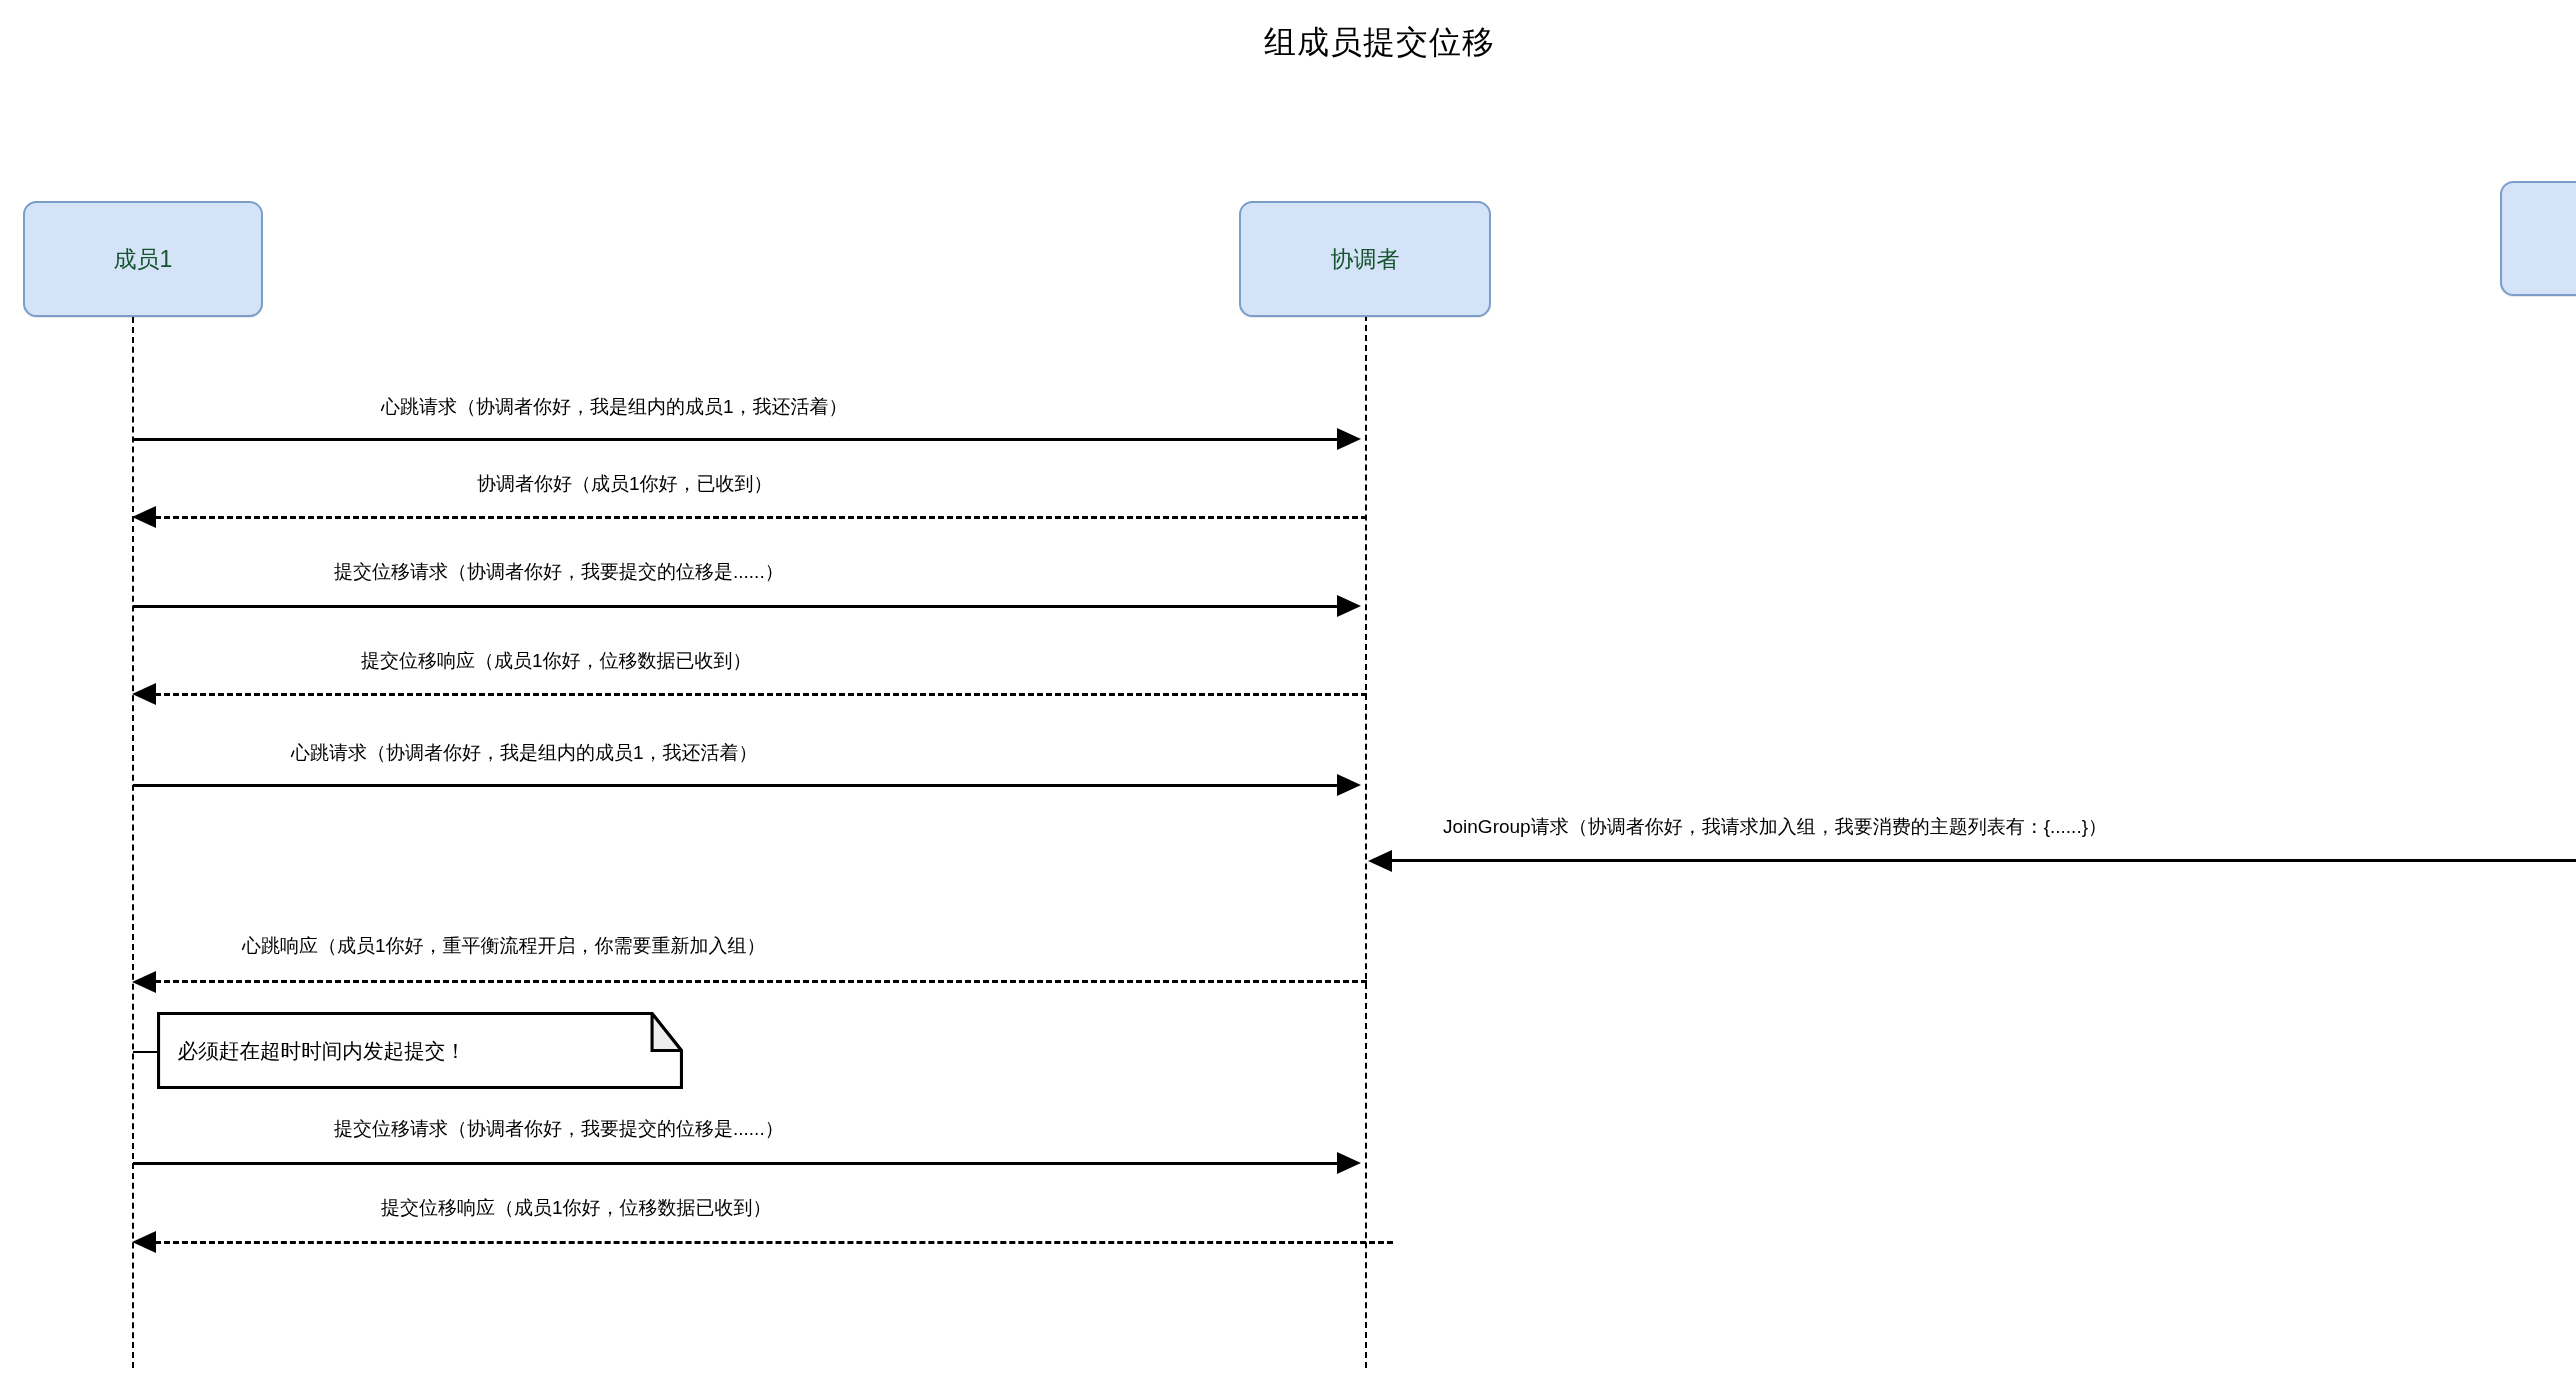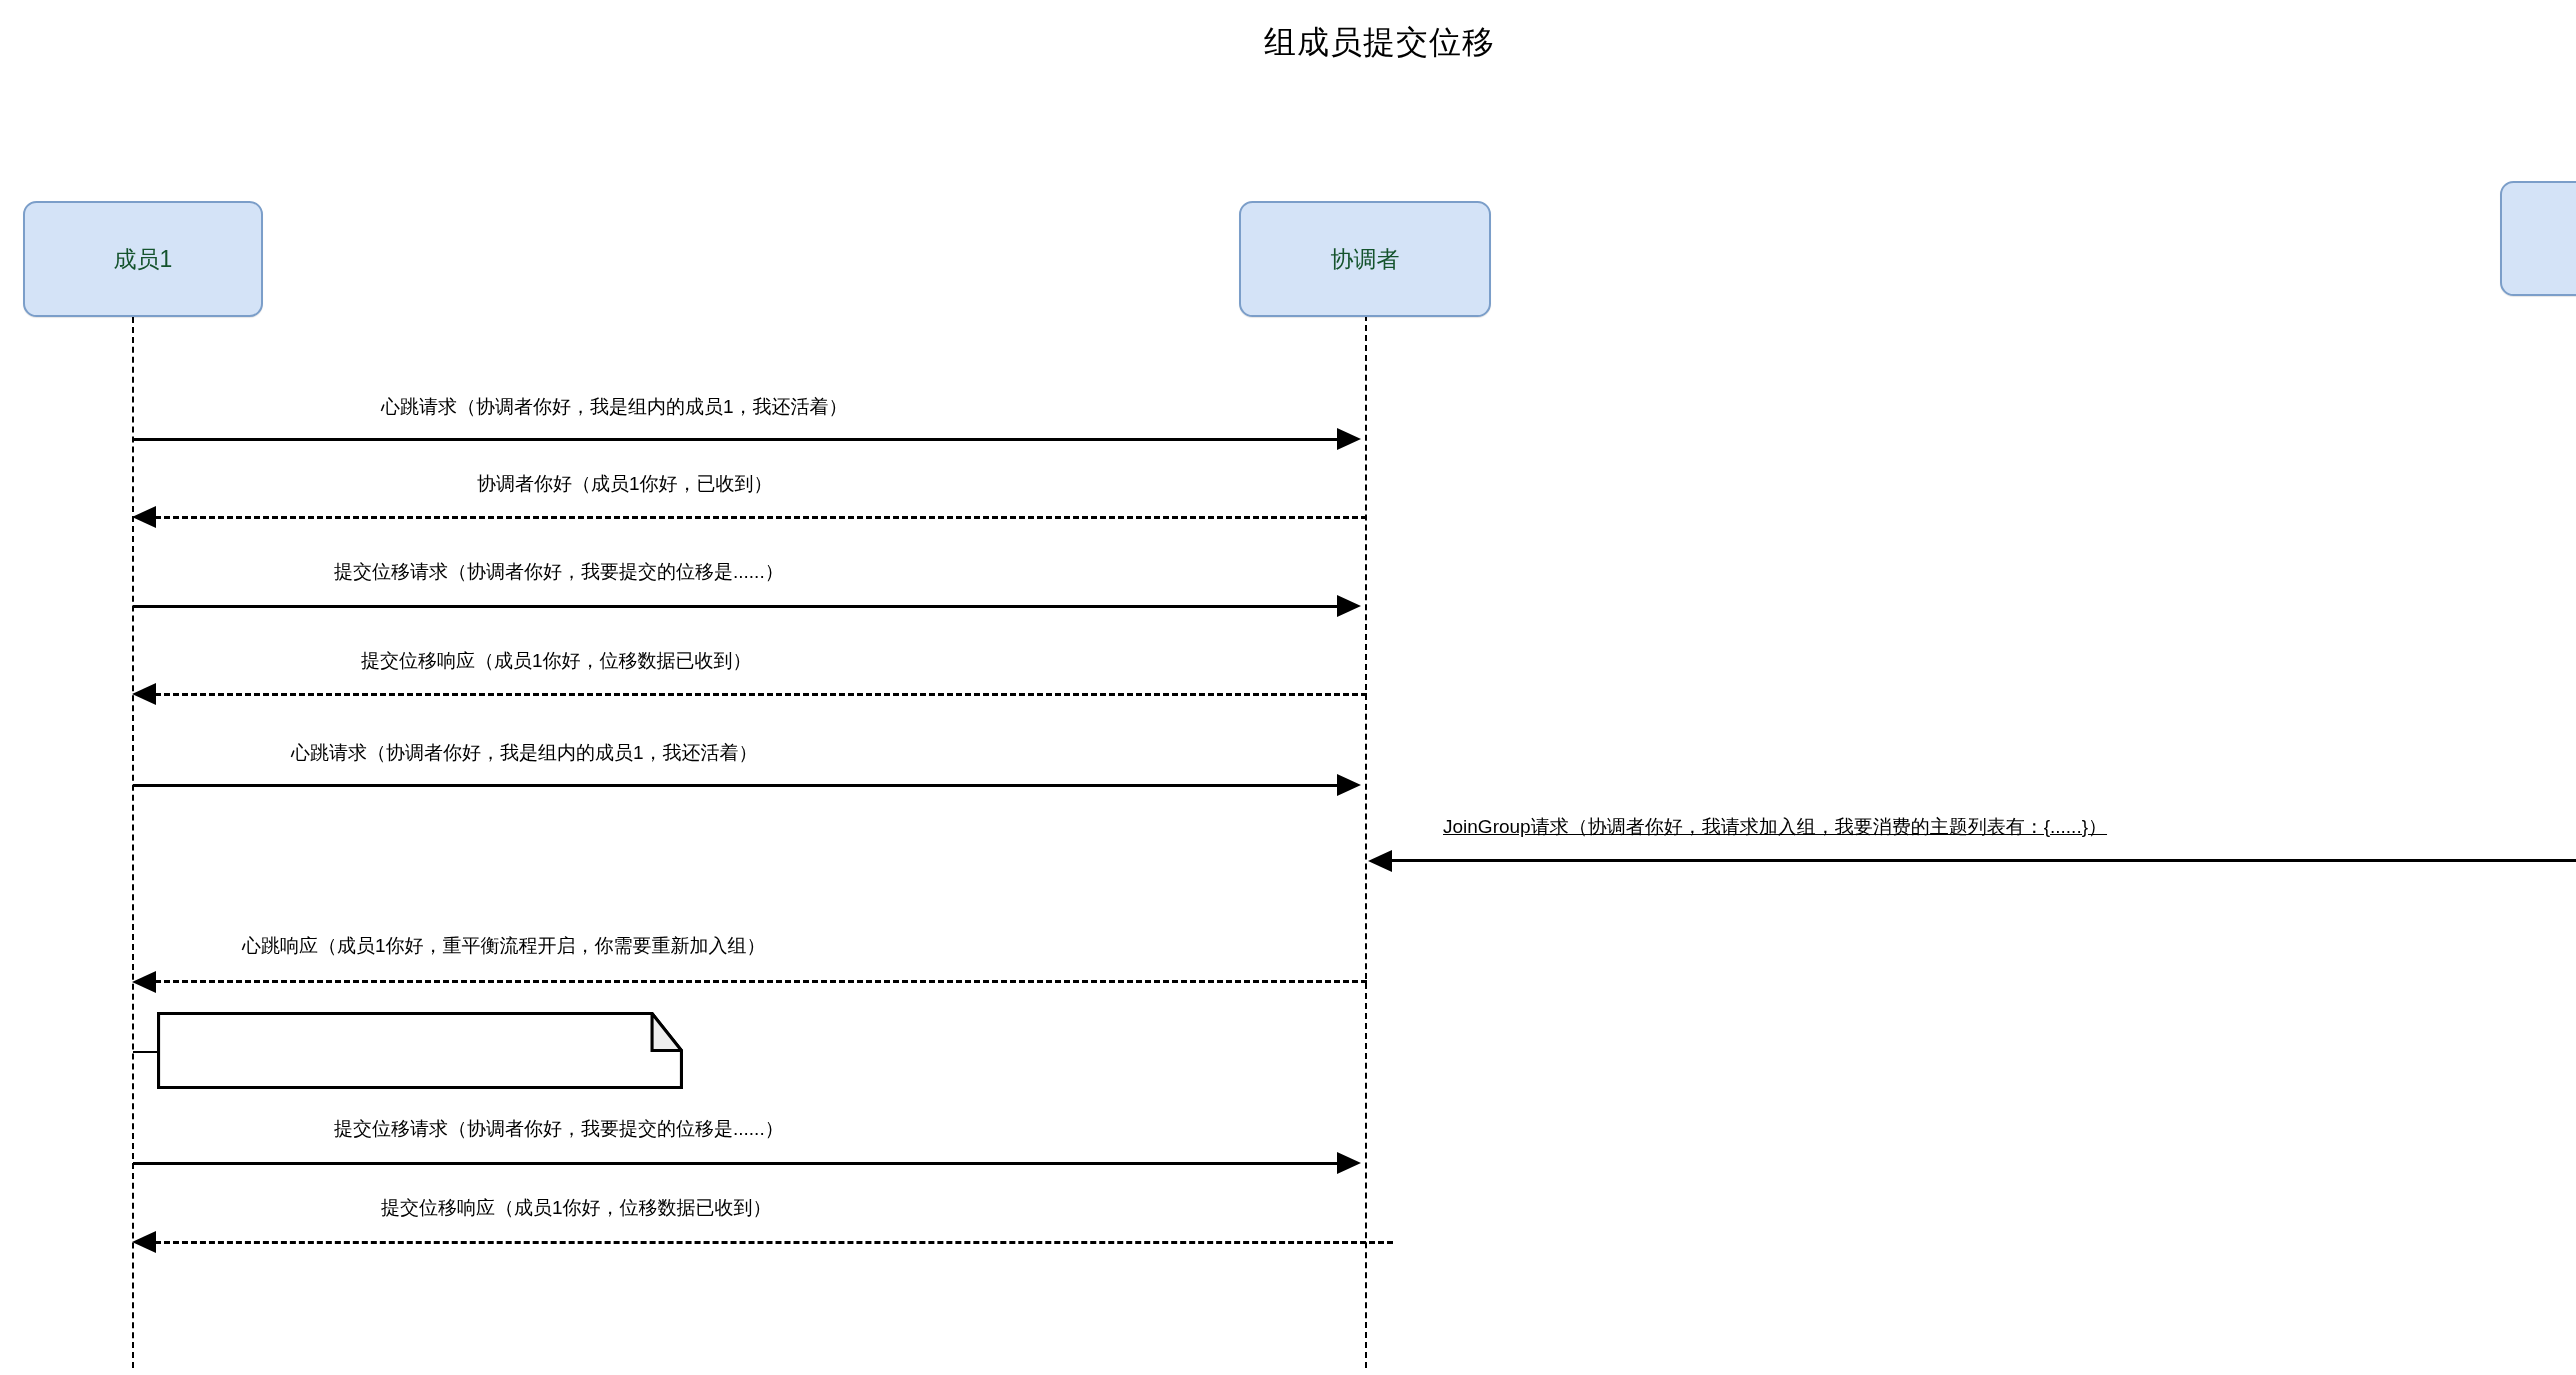--- a/index.html
+++ b/index.html
@@ -131,34 +131,35 @@
   <div class="arrowhead right" style="left:1337px; top:595px;"></div>
 
   <div class="msg-label" style="left:361px; top:651px;">提交位移响应（成员1你好，位移数据已收到）</div>
   <div class="msg-line dashed" style="left:155px; top:693px; width:1212px;"></div>
   <div class="arrowhead left" style="left:132px; top:683px;"></div>
 
   <div class="msg-label" style="left:291px; top:743px;">心跳请求（协调者你好，我是组内的成员1，我还活着）</div>
   <div class="msg-line solid" style="left:133px; top:784px; width:1207px;"></div>
   <div class="arrowhead right" style="left:1337px; top:774px;"></div>
 
-  <div class="msg-label" style="left:1443px; top:817px;text-decoration:underline;">JoinGroup请求（协调者你好，我请求加入组，我要消费的主题列表有：{......}）</div>
+  <div class="msg-label" style="left:1443px; top:817px;">JoinGroup请求（协调者你好，我请求加入组，我要消费的主题列表有：{......}）</div>
   <div class="msg-line solid" style="left:1391px; top:859px; width:1227px;"></div>
   <div class="arrowhead left" style="left:1368px; top:850px;"></div>
 
   <div class="msg-label" style="left:242px; top:936px;text-align:right;">心跳响应（成员1你好，重平衡流程开启，你需要重新加入组）</div>
   <div class="msg-line dashed" style="left:155px; top:980px; width:1212px;"></div>
   <div class="arrowhead left" style="left:132px; top:971px;"></div>
 
   <div class="note-connector" style="left:133px; top:1051px; width:27px;"></div>
 
   <svg class="note" style="left:157px; top:1012px; width:526px; height:77px; padding:0; background:none;" viewBox="0 0 1020 150" preserveAspectRatio="none" xmlns="http://www.w3.org/2000/svg">
     <polygon points="3,3 960,3 1017,75 1017,147 3,147" fill="#ffffff" stroke="#000000" stroke-width="6"></polygon>
     <polygon points="960,3 1017,75 960,75" fill="#eeeeee" stroke="#000000" stroke-width="6"></polygon>
   </svg>
+  <div class="note" style="left:157px; top:1012px; width:526px; height:77px; background:none;">必须赶在超时时间内发起提交！</div>
 
   <div class="msg-label" style="left:334px; top:1119px;">提交位移请求（协调者你好，我要提交的位移是......）</div>
   <div class="msg-line solid" style="left:133px; top:1162px; width:1207px;"></div>
   <div class="arrowhead right" style="left:1337px; top:1152px;"></div>
 
   <div class="msg-label" style="left:381px; top:1198px;">提交位移响应（成员1你好，位移数据已收到）</div>
   <div class="msg-line dashed" style="left:155px; top:1241px; width:1238px;"></div>
   <div class="arrowhead left" style="left:132px; top:1231px;"></div>
 
 </div>

